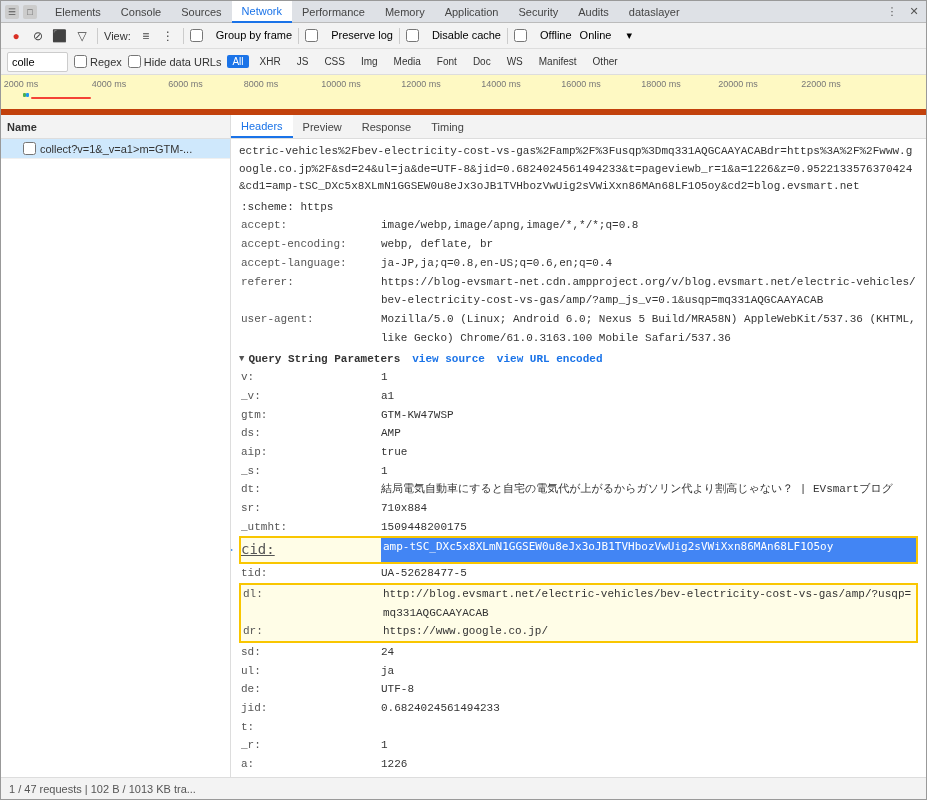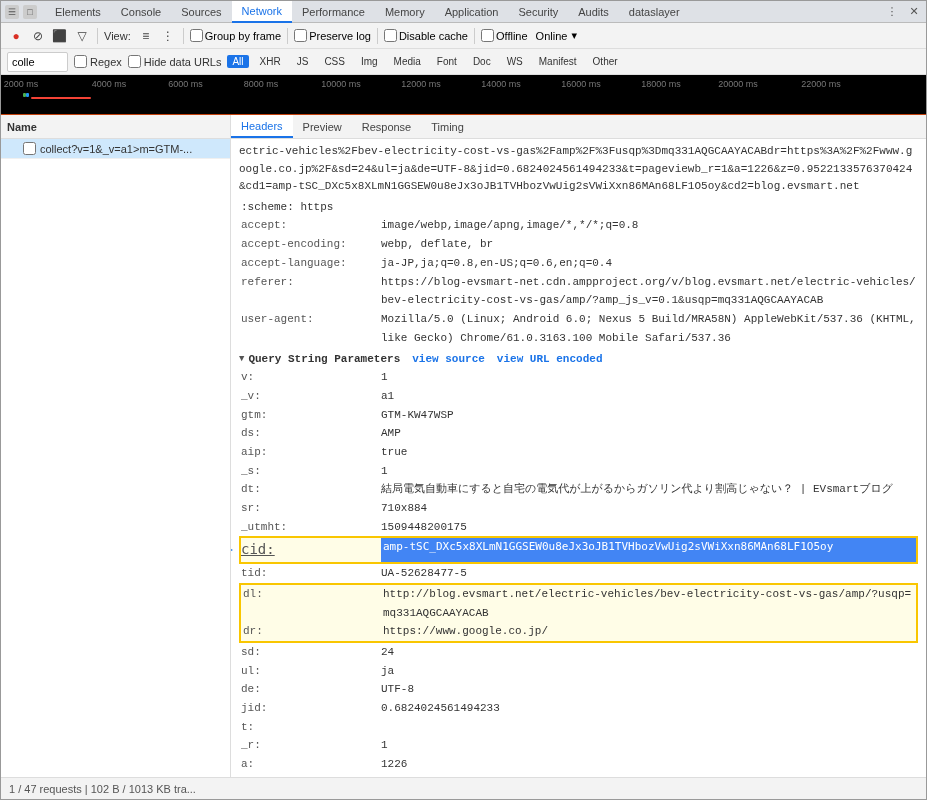--- a/index.html
+++ b/index.html
@@ -87,21 +87,21 @@
       border-radius: 2px;
       display: flex; align-items: center; justify-content: center;
       cursor: pointer;
       font-size: 12px;
       color: #444;
     }
     .toolbar-btn.record { color: #d93025; }
     .toolbar-divider { width: 1px; height: 16px; background: #ccc; margin: 0 2px; }
     .toolbar-label { font-size: 11px; color: #333; margin-right: 2px; }
     .toolbar-checkbox-group {
-      display: flex; align-items: center; gap: 2px;
+      display: flex; gap: 13px;
     }
     .toolbar-checkbox-group input[type=checkbox] { margin: 0; }
 
     
     .filter-bar {
       background: #f3f3f3;
       height: 26px;
       display: flex;
       align-items: center;
       padding: 0 6px;
@@ -133,22 +133,22 @@
       border-radius: 2px;
     }
     .type-btn.active {
       background: #1a73e8;
       color: white;
     }
 
     
     .timeline {
       height: 40px;
-      background: #000000;
-      border-bottom: 1px solid #c2410c;
+      background: #fef9c3;
+      border-bottom: 6px solid #c2410c;
       flex-shrink: 0;
       position: relative;
       overflow: hidden;
     }
     .timeline-ruler {
       position: absolute;
       top: 0; left: 20px; right: 0;
       height: 16px;
       display: flex;
       align-items: flex-end;

